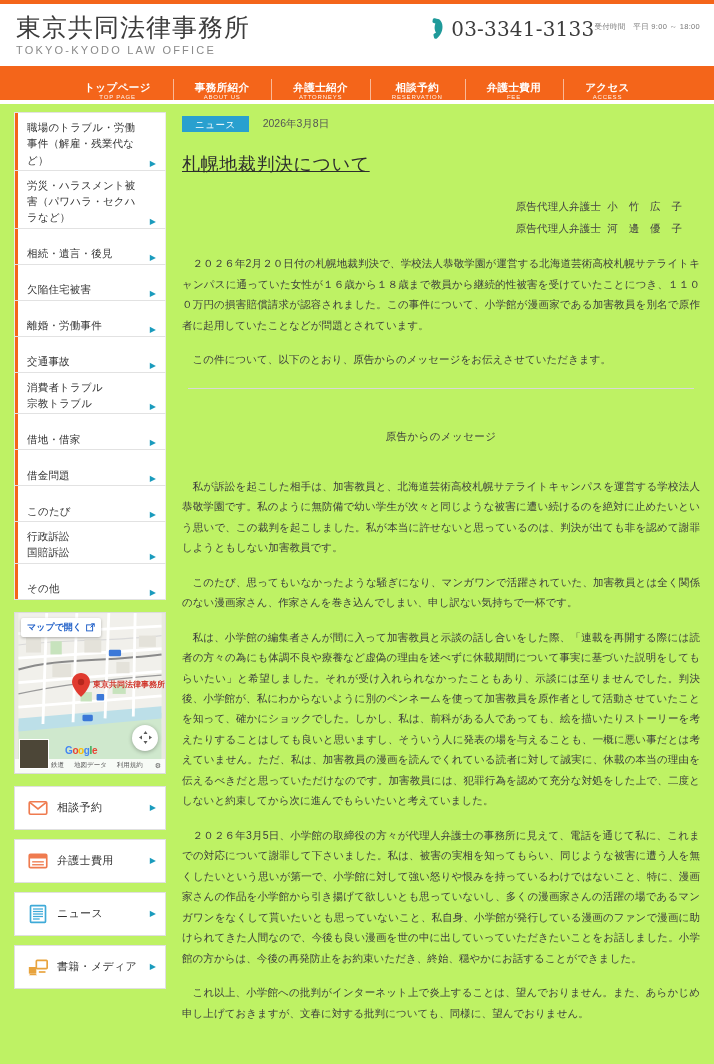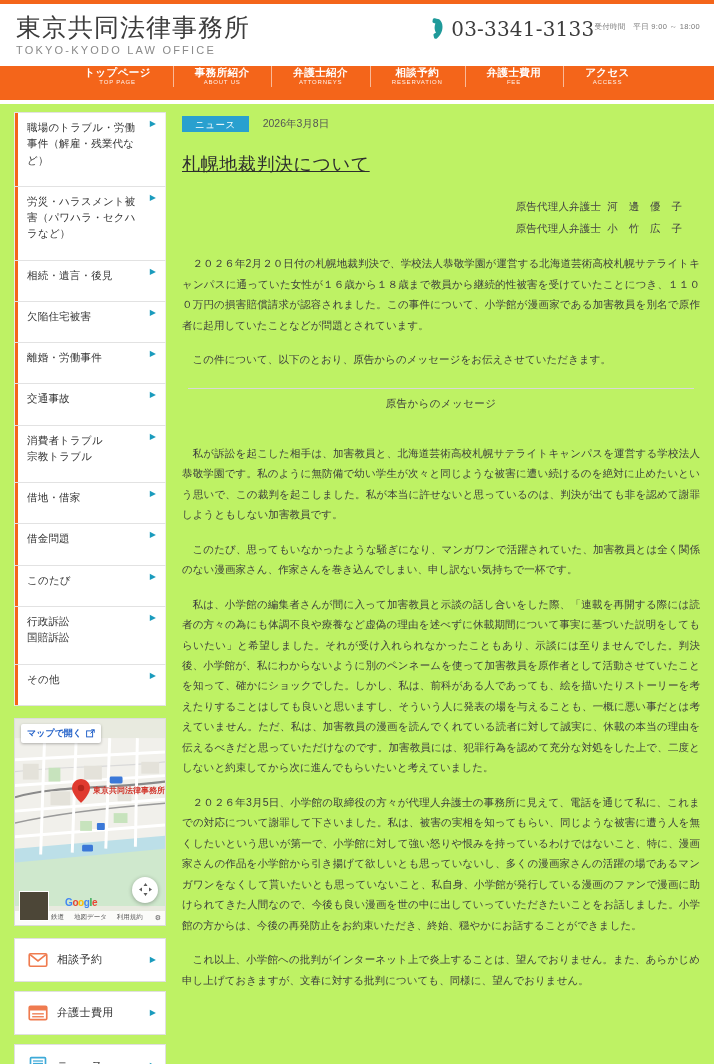--- a/index.html
+++ b/index.html
@@ -55,21 +55,21 @@
     color: #777;
     margin-top: 3px;
     letter-spacing: 0.3px;
   }
 
   
   .navbar {
     background: #f4651a;
     height: 34px;
     display: flex;
-    align-items: flex-start;
+    align-items: flex-end;
     justify-content: center;
   }
   .nav-item {
     position: relative;
     padding: 0 22px;
     text-align: center;
     color: #ffffff;
     cursor: pointer;
   }
   .nav-item + .nav-item::before {
@@ -88,24 +88,24 @@
   
   .body-wrap { display: flex; padding: 8px 14px 0 14px; gap: 10px; }
   .sidebar { width: 152px; flex: 0 0 152px; }
   .content { flex: 1 1 auto; padding-left: 6px; }
 
   
   .cat-list { border-top: 1px solid #e2e2e2; }
   .cat-item {
     position: relative;
     display: flex;
-    align-items: flex-start;
+    align-items: flex-end;
     justify-content: space-between;
     min-height: 36px;
-    padding: 6px 9px 18px 12px;
+    padding: 6px 9px 2px 12px;
     border-bottom: 1px solid #e2e2e2;
     border-left: 1px solid #ececec;
     border-right: 1px solid #ececec;
     background: #fff;
     cursor: pointer;
   }
   .cat-item::before {
     content: "";
     position: absolute;
     left: 0; top: 0; bottom: 0;
@@ -118,21 +118,21 @@
     color: #333;
     letter-spacing: .2px;
     white-space: pre-line;
   }
   .cat-arrow { color: #1a9bbd; font-size: 8px; flex: 0 0 auto; margin-left: 4px; }
 
   
   .map-widget {
     margin-top: 12px;
     width: 152px;
-    height: 208px;
+    height: 162px;
     position: relative;
     overflow: hidden;
     background: #e8eadf;
     border: 1px solid #dcdcdc;
   }
   .map-open-btn {
     position: absolute;
     left: 6px; top: 5px;
     background: #fff;
     border-radius: 2px;
@@ -257,21 +257,21 @@
     letter-spacing: .05px;
     text-indent: 1em;
   }
 
   .divider { border: none; border-top: 1px solid #d8d8d8; margin: 18px 6px 0 6px; }
 
   .centered-head {
     text-align: center;
     font-size: 10.5px;
     color: #3d3d3d;
-    margin-top: 8px;
+    margin-top: 41px;
     letter-spacing: .4px;
   }
   .spacer-lg { height: 18px; }
 </style>
 </head>
 <body>
 
 <div class="page">
 
   <div class="top-rule"></div>
@@ -498,22 +498,22 @@
     <main class="content">
 
       <div class="meta-row">
         <span class="badge">ニュース</span>
         <span class="meta-date">2026年3月8日</span>
       </div>
 
       <h1 class="article-title">札幌地裁判決について</h1>
 
       <div class="byline-block" id="bylines">
+          <div class="byline"><span>原告代理人弁護士</span><span class="nm">小 竹 広 子</span></div>
           <div class="byline"><span>原告代理人弁護士</span><span class="nm">河 邊 優 子</span></div>
-          <div class="byline"><span>原告代理人弁護士</span><span class="nm">小 竹 広 子</span></div>
         </div>
 
       <div id="intro-paras">
           <p class="para">２０２６年2月２０日付の札幌地裁判決で、学校法人恭敬学園が運営する北海道芸術高校札幌サテライトキャンパスに通っていた女性が１６歳から１８歳まで教員から継続的性被害を受けていたことにつき、１１００万円の損害賠償請求が認容されました。この事件について、小学館が漫画家である加害教員を別名で原作者に起用していたことなどが問題とされています。</p>
           <p class="para">この件について、以下のとおり、原告からのメッセージをお伝えさせていただきます。</p>
         </div>
 
       <hr class="divider">
 
       <div class="centered-head">原告からのメッセージ</div>

